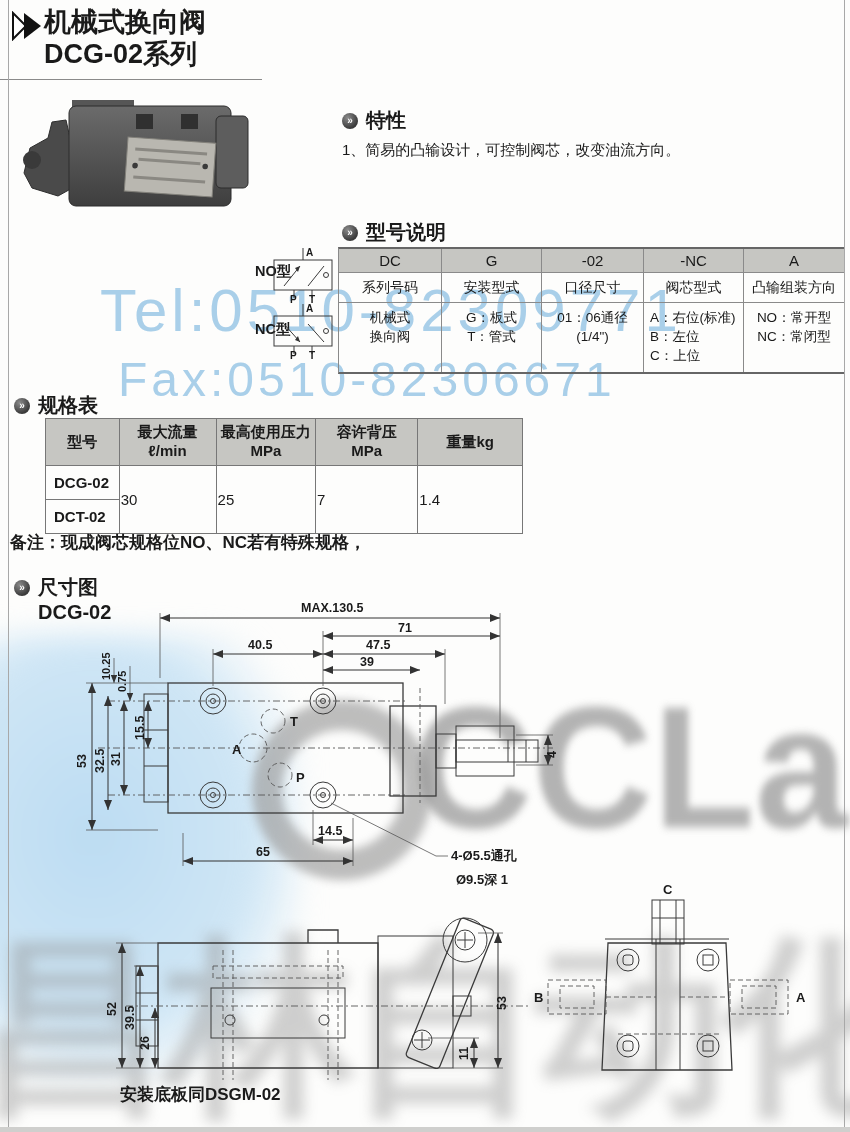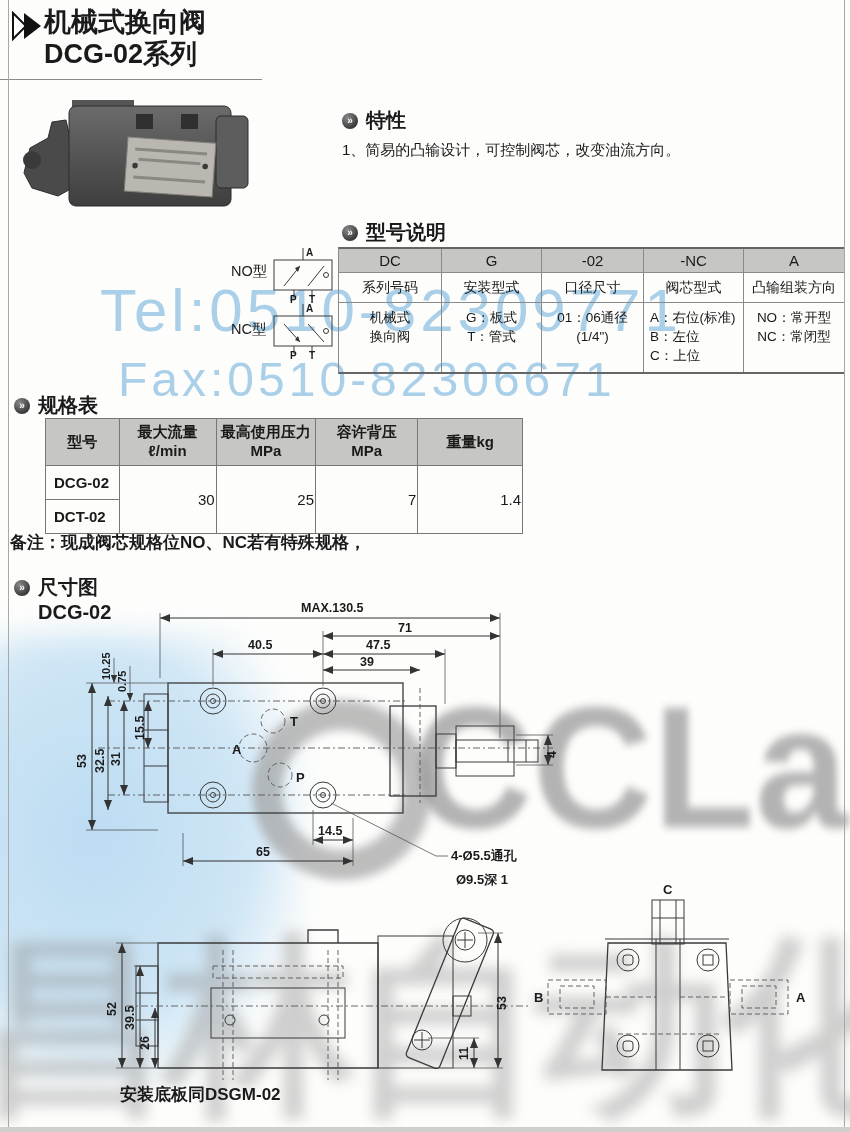--- a/index.html
+++ b/index.html
@@ -45,28 +45,28 @@
           border-top:2px solid #666;border-bottom:2px solid #666;
           border-left:1px solid #8a8a8a;border-right:1px solid #8a8a8a;}
   .mc{border-right:1px solid #8a8a8a;text-align:center;}
   .mc:nth-child(5n){border-right:none;}
   .mh{background:#c6c6c2;height:23px;line-height:23px;font-size:15px;border-bottom:1px solid #8a8a8a;}
   .mlab{height:29px;line-height:29px;font-size:14px;font-weight:400;border-bottom:1px solid #8a8a8a;}
   .mdet{padding:6px 3px;font-size:13.5px;line-height:1.4;white-space:pre-line;}
   .mdet.left{text-align:left;padding-left:6px;}
 
   
-  .sym-label{position:absolute;font-size:14.5px;font-weight:400;}
+  .sym-label{position:absolute;font-size:14.5px;font-weight:700;margin-left:24px;}
   .symsvg{position:absolute;}
 
   
   .stable{position:absolute;left:8px;top:418px;border-collapse:collapse;width:478px;margin-left:37px;}
   .stable th{background:#c6c6c2;border:1px solid #777;font-size:15px;font-weight:700;
              height:44px;white-space:pre-line;line-height:1.25;}
-  .stable td{border:1px solid #777;text-align:right;font-size:15px;height:31px;}
+  .stable td{border:1px solid #777;text-align:left;font-size:15px;height:31px;}
   .stable td.model{text-align:left;padding-left:8px;font-weight:600;}
   .spec-note{position:absolute;left:10px;top:531px;font-size:17px;font-weight:600;}
 
   
   .dims-model{position:absolute;left:38px;top:601px;font-size:20px;font-weight:700;}
   .drawing{position:absolute;left:8px;top:588px;}
 
   
   .ol{fill:none;stroke:#3a3a3a;stroke-width:1.3;}
   .tl{fill:none;stroke:#3a3a3a;stroke-width:1;}

